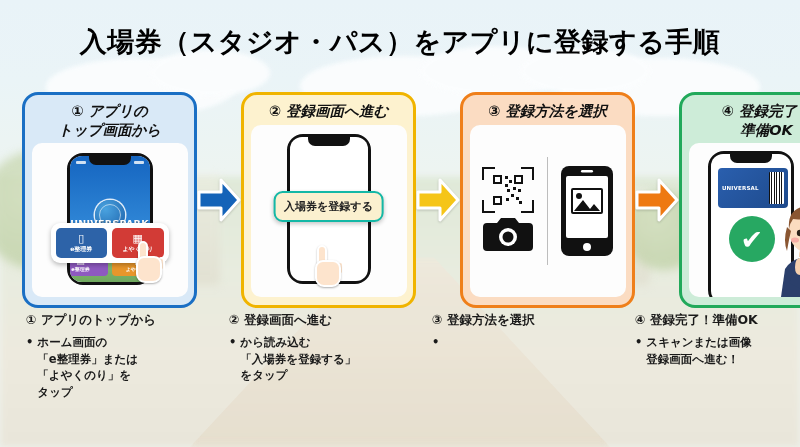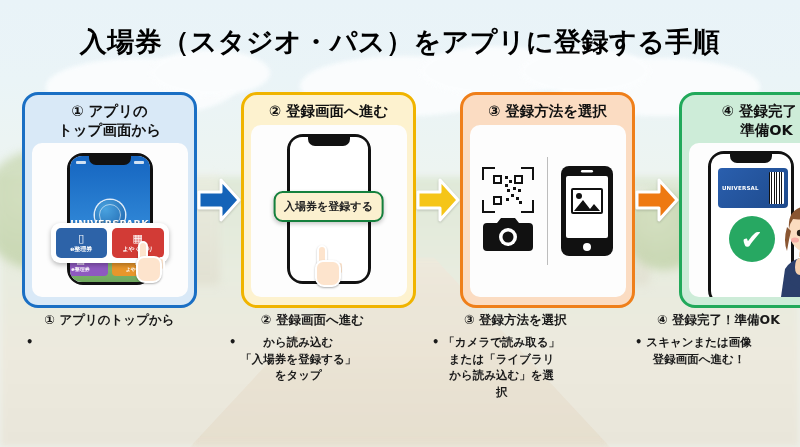--- a/index.html
+++ b/index.html
@@ -65,21 +65,21 @@
     position:absolute; top:92px; left:22px; right:22px; height:216px;
     display:flex; gap:0; align-items:stretch;
   }
   .card {
     width:175px; flex:0 0 175px; border-radius:16px; border:3px solid;
     display:flex; flex-direction:column; align-items:center;
     padding:7px 5px 8px; position:relative; overflow:hidden;
   }
   .card-hd {
     font-size:14.5px; font-weight:bold; color:#111; text-align:center;
-    line-height:1.28; white-space:pre-line; margin-bottom:4px;
+    line-height:1.28; white-space:pre-line; margin-bottom:4px;font-style:italic;
   }
   .card-body {
     flex:1; width:156px; background:#fdfdfd; border-radius:10px;
     position:relative; overflow:hidden;
   }
   .c-blue   { border-color:#1a6fc4; background:#d9e9f7; }
   .c-gold   { border-color:#f0b400; background:#fdf2cf; }
   .c-orange { border-color:#ef7f1a; background:#fbdcc2; }
   .c-green  { border-color:#21a95a; background:#cdecd8; }
 
@@ -163,21 +163,21 @@
   .hand .knuckle {
     position:absolute; bottom:12px; width:7px; height:14px;
     background:#fde4cd; border:2px solid #fff; border-radius:4px;
   }
   .k1{ left:17px; } .k2{ left:23px; } .k3{ left:28px; }
 
   
   .p2-phone { top:9px; width:84px; height:150px; }
   .p2-btn {
     position:absolute; left:50%; top:66px; transform:translateX(-50%);
-    background:#fbf0cf; border:2px solid #15803d; border-radius:9px;
+    background:#fbf0cf; border:2px solid #14b8a6; border-radius:9px;
     padding:6px 9px; font-size:11px; font-weight:bold; color:#222;
     white-space:nowrap; box-shadow:0 2px 4px rgba(0,0,0,.22); z-index:5;
   }
 
   
   .p3 { position:absolute; inset:0; display:flex; align-items:center; justify-content:center; }
   .p3-col { flex:1; display:flex; flex-direction:column; align-items:center; justify-content:center; gap:1px; }
   .p3-div { width:1.5px; height:108px; background:#bdbdbd; }
   .qr-wrap { position:relative; width:52px; height:46px; }
   .corner { position:absolute; width:13px; height:13px; border:2.5px solid #111; }
@@ -201,21 +201,21 @@
     position:absolute; top:62px; left:18px; width:46px; height:46px;
     border-radius:50%; background:#27a862;
     display:flex; align-items:center; justify-content:center;
     color:#fff; font-size:27px; font-weight:bold; line-height:1;
   }
   .staff { position:absolute; right:2px; bottom:0; width:72px; height:100px; z-index:5; }
 
   
   .captions {
     position:absolute; top:312px; left:22px; right:22px; height:128px;
-    display:flex; gap:14px;text-align:center;
+    display:flex; gap:14px;
   }
   .cap { width:175px; flex:0 0 175px; padding:0 4px; }
   .cap-spacer { flex:1; }
   .cap-t {
     font-size:12.5px; font-weight:bold; color:#1a1a1a; margin-bottom:5px;
     white-space:nowrap;
   }
   .cap-li { display:flex; gap:4px; font-size:11.5px; font-weight:bold; color:#1a1a1a; line-height:1.45; }
   .cap-bullet { flex:0 0 auto; }
   .cap-txt { white-space:pre-line; }
@@ -423,43 +423,43 @@
       </svg>
     </div>
   </div>
 </div>
 
 <div class="captions">
   <div class="cap">
     <div class="cap-t">① アプリのトップから</div>
     <div class="cap-li">
       <span class="cap-bullet">•</span>
+      <span class="cap-txt">ホーム画面の
+「e整理券」または
+「よやくのり」を
+タップ</span>
     </div>
   </div>
   <div class="cap-spacer"></div>
 
   <div class="cap">
     <div class="cap-t">② 登録画面へ進む</div>
     <div class="cap-li">
       <span class="cap-bullet">•</span>
       <span class="cap-txt">から読み込む
 「入場券を登録する」
 をタップ</span>
     </div>
   </div>
   <div class="cap-spacer"></div>
 
   <div class="cap">
     <div class="cap-t">③ 登録方法を選択</div>
     <div class="cap-li">
       <span class="cap-bullet">•</span>
-      <span class="cap-txt">「カメラで読み取る」
-または「ライブラリ
-から読み込む」を選
-択</span>
     </div>
   </div>
   <div class="cap-spacer"></div>
 
   <div class="cap">
     <div class="cap-t">④ 登録完了！準備OK</div>
     <div class="cap-li">
       <span class="cap-bullet">•</span>
       <span class="cap-txt">スキャンまたは画像
 登録画面へ進む！</span>

